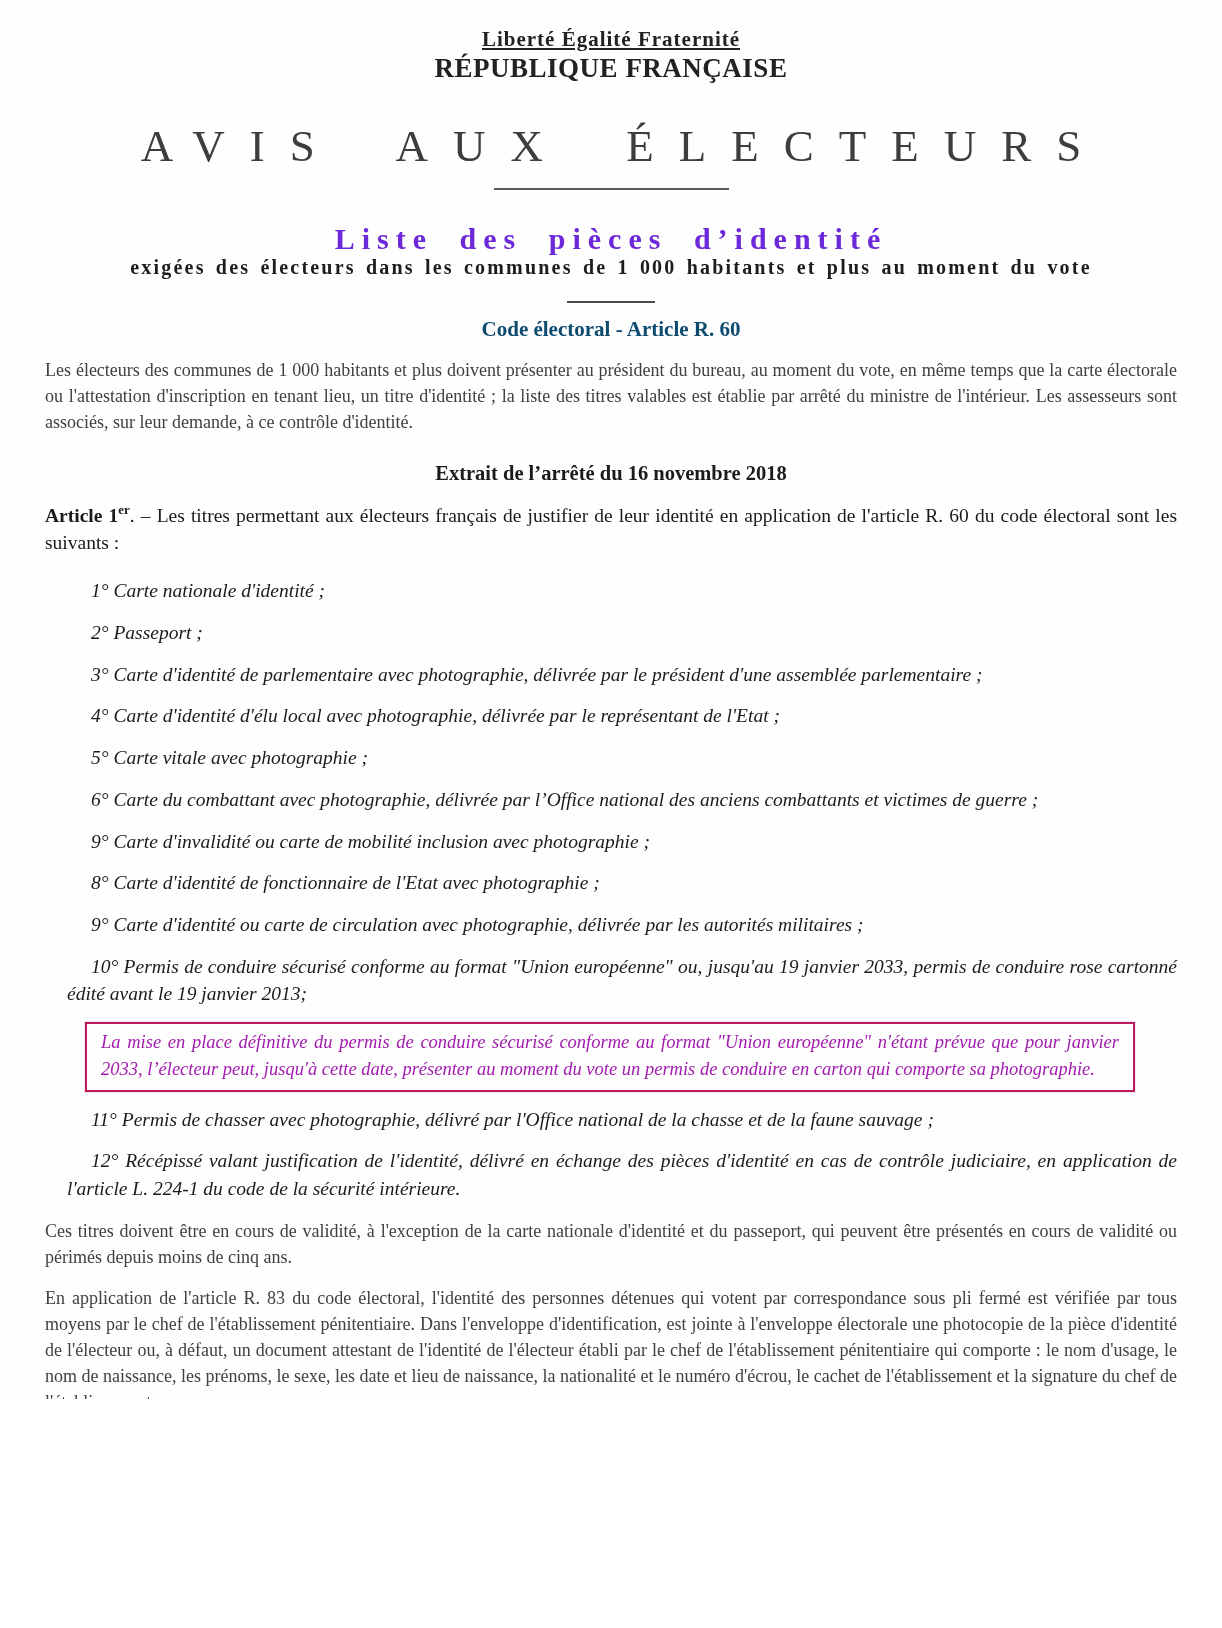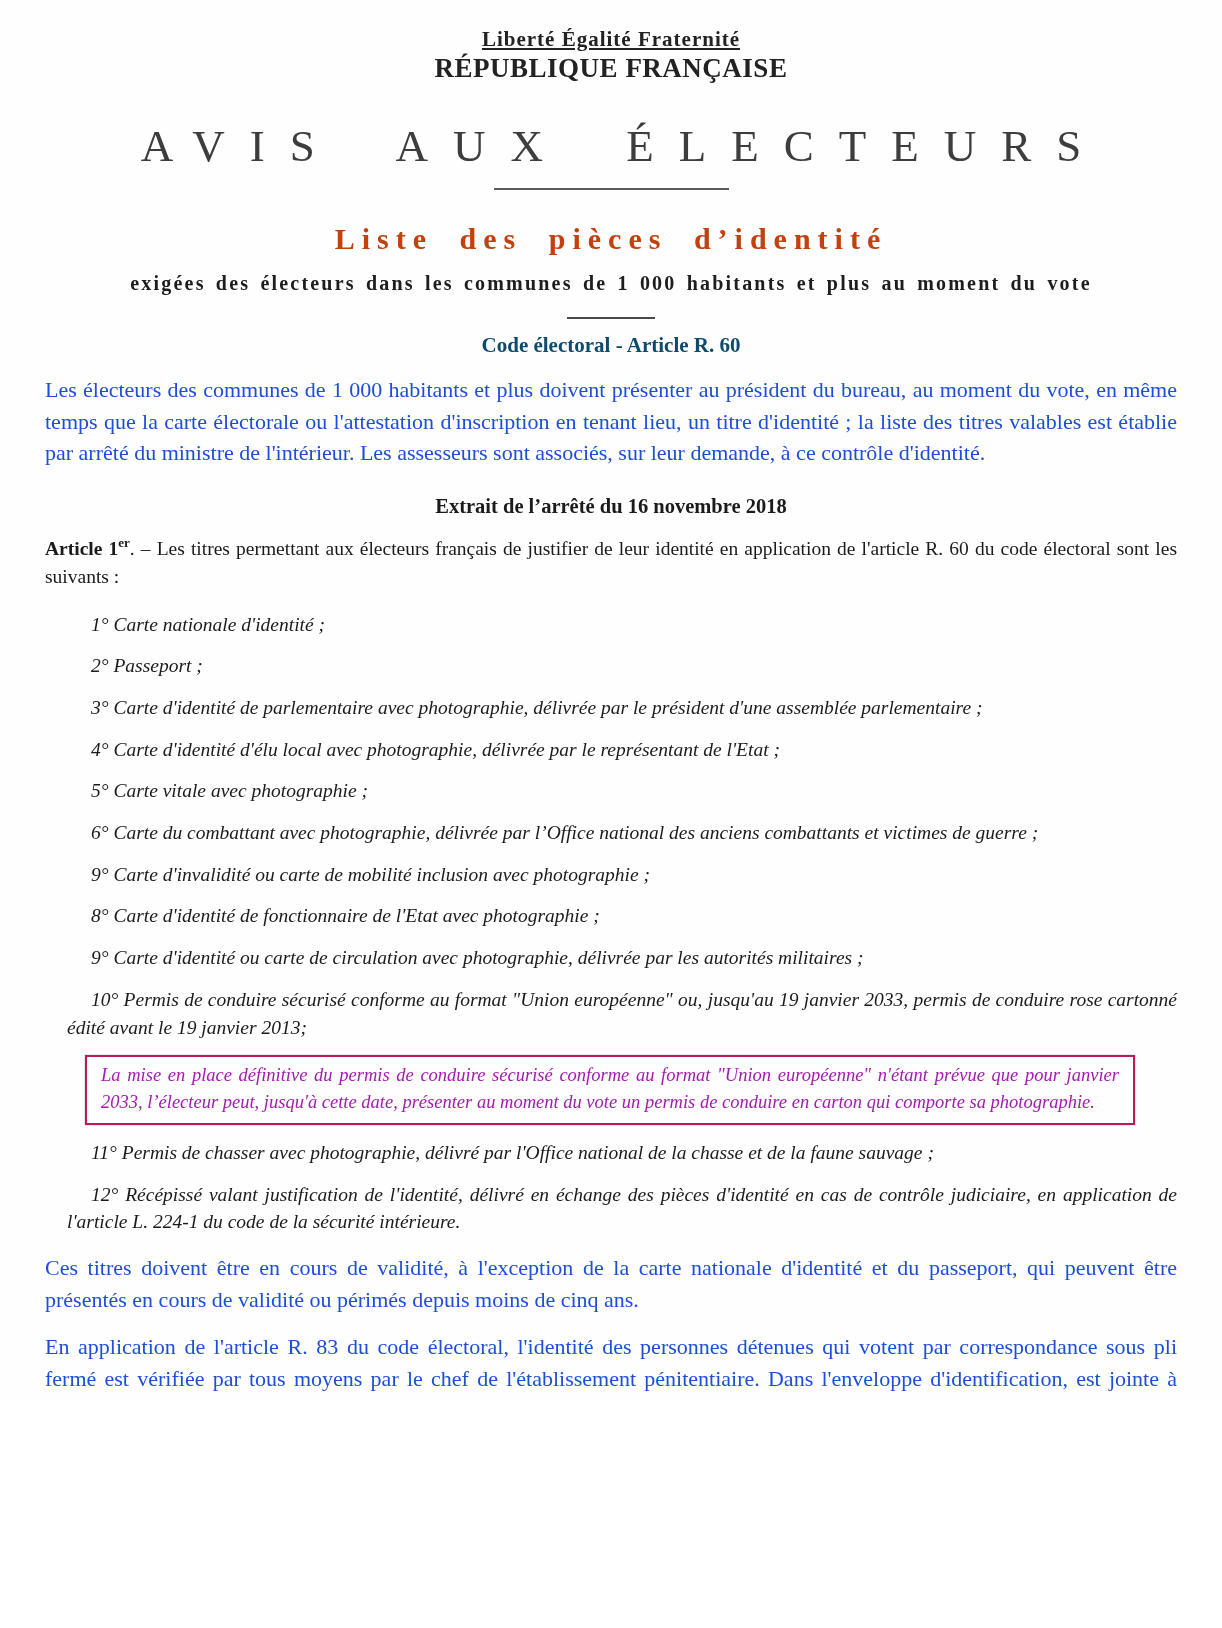--- a/index.html
+++ b/index.html
@@ -53,25 +53,24 @@
     border-top: 2px solid #5a5a5a;
     margin: 16px auto 0 auto;
   }
   .list-title {
     margin-top: 32px;
     text-align: center;
     font-size: 30px;
     font-weight: bold;
     letter-spacing: 7px;
     word-spacing: 12px;
-    color: #c2410c;
+    color: #6d28d9;
     white-space: nowrap;
   }
   .list-subtitle {
-    margin-top: 16px;
     text-align: center;
     font-size: 20px;
     font-weight: bold;
     letter-spacing: 2.2px;
     word-spacing: 3px;
     color: #1d1d1d;
     white-space: nowrap;
   }
   .small-rule {
     width: 88px;
@@ -81,25 +80,25 @@
     margin: 22px auto 14px auto;
   }
   .section-heading {
     text-align: center;
     font-size: 21px;
     font-weight: bold;
     color: #0c4a6e;
     margin: 0 0 6px 0;
   }
   .para {
-    font-size: 22px;
+    font-size: 18px;
     line-height: 1.44;
     text-align: justify;
     margin: 16px 0;
-    color: #1d4ed8;
+    color: #404040;
   }
   .extrait-heading {
     text-align: center;
     font-size: 20.5px;
     font-weight: bold;
     margin: 26px 0 16px 0;
     color: #1b1b1b;
   }
   .article-para {
     font-size: 19.5px;

